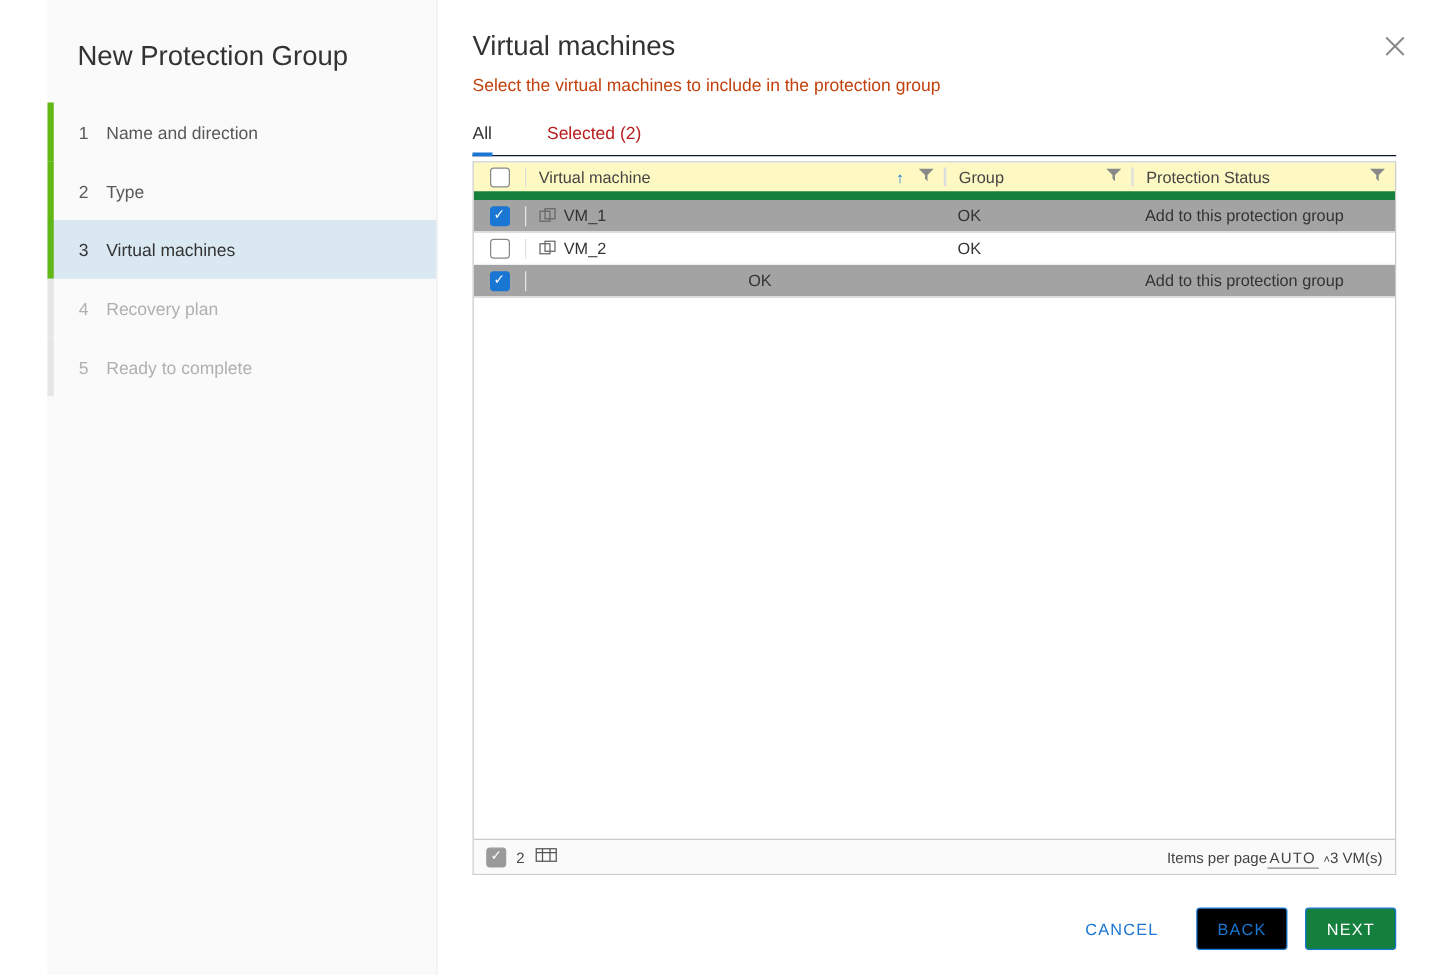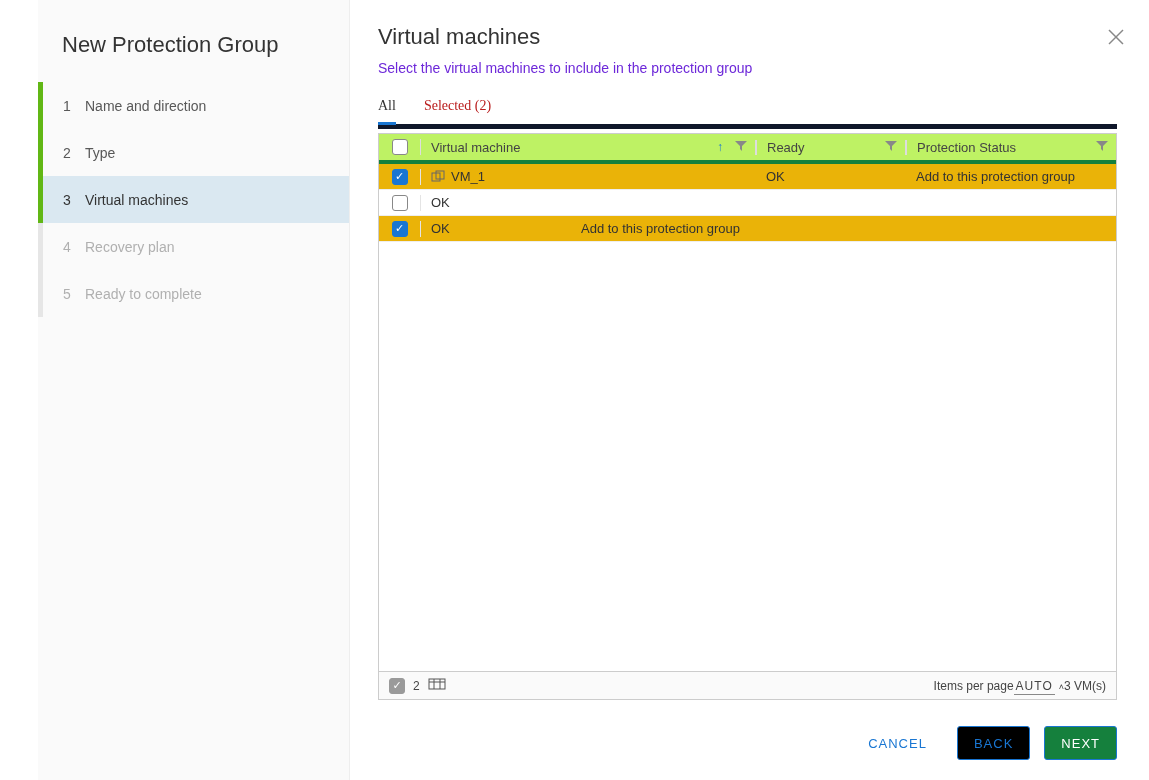--- a/index.html
+++ b/index.html
@@ -64,31 +64,30 @@
     .close-x svg { width: 100%; height: 100%; stroke: currentColor; }
 
     .panel-title {
       font-size: 22px;
       font-weight: 300;
       color: #333;
       padding: 4px 0 10px 0;
     }
     .panel-subtitle {
       font-size: 14px;
-      color: #6d28d9;
+      color: #c2410c;
       margin-bottom: 18px;
     }
 
     
     .tabs {
       display: flex;
-      gap: 28px;
-      border-bottom: 5px solid #0f172a;
+      gap: 44px;
+      border-bottom: 1px solid #0f172a;
       margin-bottom: 4px;
-      font-family: Liberation Serif, serif;
     }
     .tab {
       padding: 4px 0 8px 0;
       font-size: 14px;
       color: #b91c1c;
       cursor: pointer;
       border-bottom: 3px solid transparent;
       margin-bottom: -1px;
     }
     .tab.active { border-bottom-color: #1976d2; color: #333; }
@@ -100,28 +99,28 @@
       display: flex;
       flex-direction: column;
       overflow: hidden;
     }
     .thead, .trow {
       display: flex;
       align-items: center;
       font-size: 13px;
     }
     .thead {
-      background: #bef264;
-      border-bottom: 4px solid #15803d;
+      background: #fef9c3;
+      border-bottom: 7px solid #15803d;
       color: #444;
       height: 30px;
       justify-content: space-between;
     }
     .trow { height: 26px; border-bottom: 1px solid #eee; }
-    .trow.sel { background: #eab308; }
+    .trow.sel { background: #a3a3a3; justify-content: space-between; }
 
     .col-chk  { width: 42px; display:flex; justify-content:center; border-right: 1px solid #e4e4e4;}
     .thead .col-chk { border-right-color: #ddd; }
     .col-name { flex: 1; padding-left: 10px; display:flex; align-items:center; gap:6px;}
     .col-stat { width: 150px; padding-left: 10px;}
     .col-prot { width: 210px; padding-left: 10px;}
 
     .thead .col-name, .thead .col-stat, .thead .col-prot {
       display:flex; align-items:center; justify-content:space-between;
       border-right: 1px solid #ddd;
@@ -244,21 +243,21 @@
         <div class="col-name">
           <span>Virtual machine</span>
           <span class="sort-arrow">↑</span>
           <span class="filter-icon">
             <svg viewBox="0 0 12 12">
                 <polygon points="0,1 12,1 7,6 7,11 5,9 5,6"></polygon>
               </svg>
           </span>
         </div>
         <div class="col-stat">
-          <span>Ready</span>
+          <span>Group</span>
           <span class="filter-icon">
             <svg viewBox="0 0 12 12">
                 <polygon points="0,1 12,1 7,6 7,11 5,9 5,6"></polygon>
               </svg>
           </span>
         </div>
         <div class="col-prot">
           <span>Protection Status</span>
           <span class="filter-icon">
             <svg viewBox="0 0 12 12">
@@ -282,20 +281,29 @@
           <span>VM_1</span>
         </div>
         <div class="col-stat">OK</div>
         <div class="col-prot">Add to this protection group</div>
       </div>
 
       <div class="trow">
         <div class="col-chk">
             <div class="chk"></div>
           </div>
+        <div class="col-name">
+          <span class="vm-icon">
+            <svg viewBox="0 0 14 14">
+                <rect x="1" y="3" width="8" height="8" stroke-width="1"></rect>
+                <rect x="5" y="1" width="8" height="8" stroke-width="1"></rect>
+              </svg>
+          </span>
+          <span>VM_2</span>
+        </div>
         <div class="col-stat">OK</div>
         <div class="col-prot"></div>
       </div>
 
       <div class="trow sel">
         <div class="col-chk">
             <div class="chk checked"></div>
           </div>
         <div class="col-stat">OK</div>
         <div class="col-prot">Add to this protection group</div>

